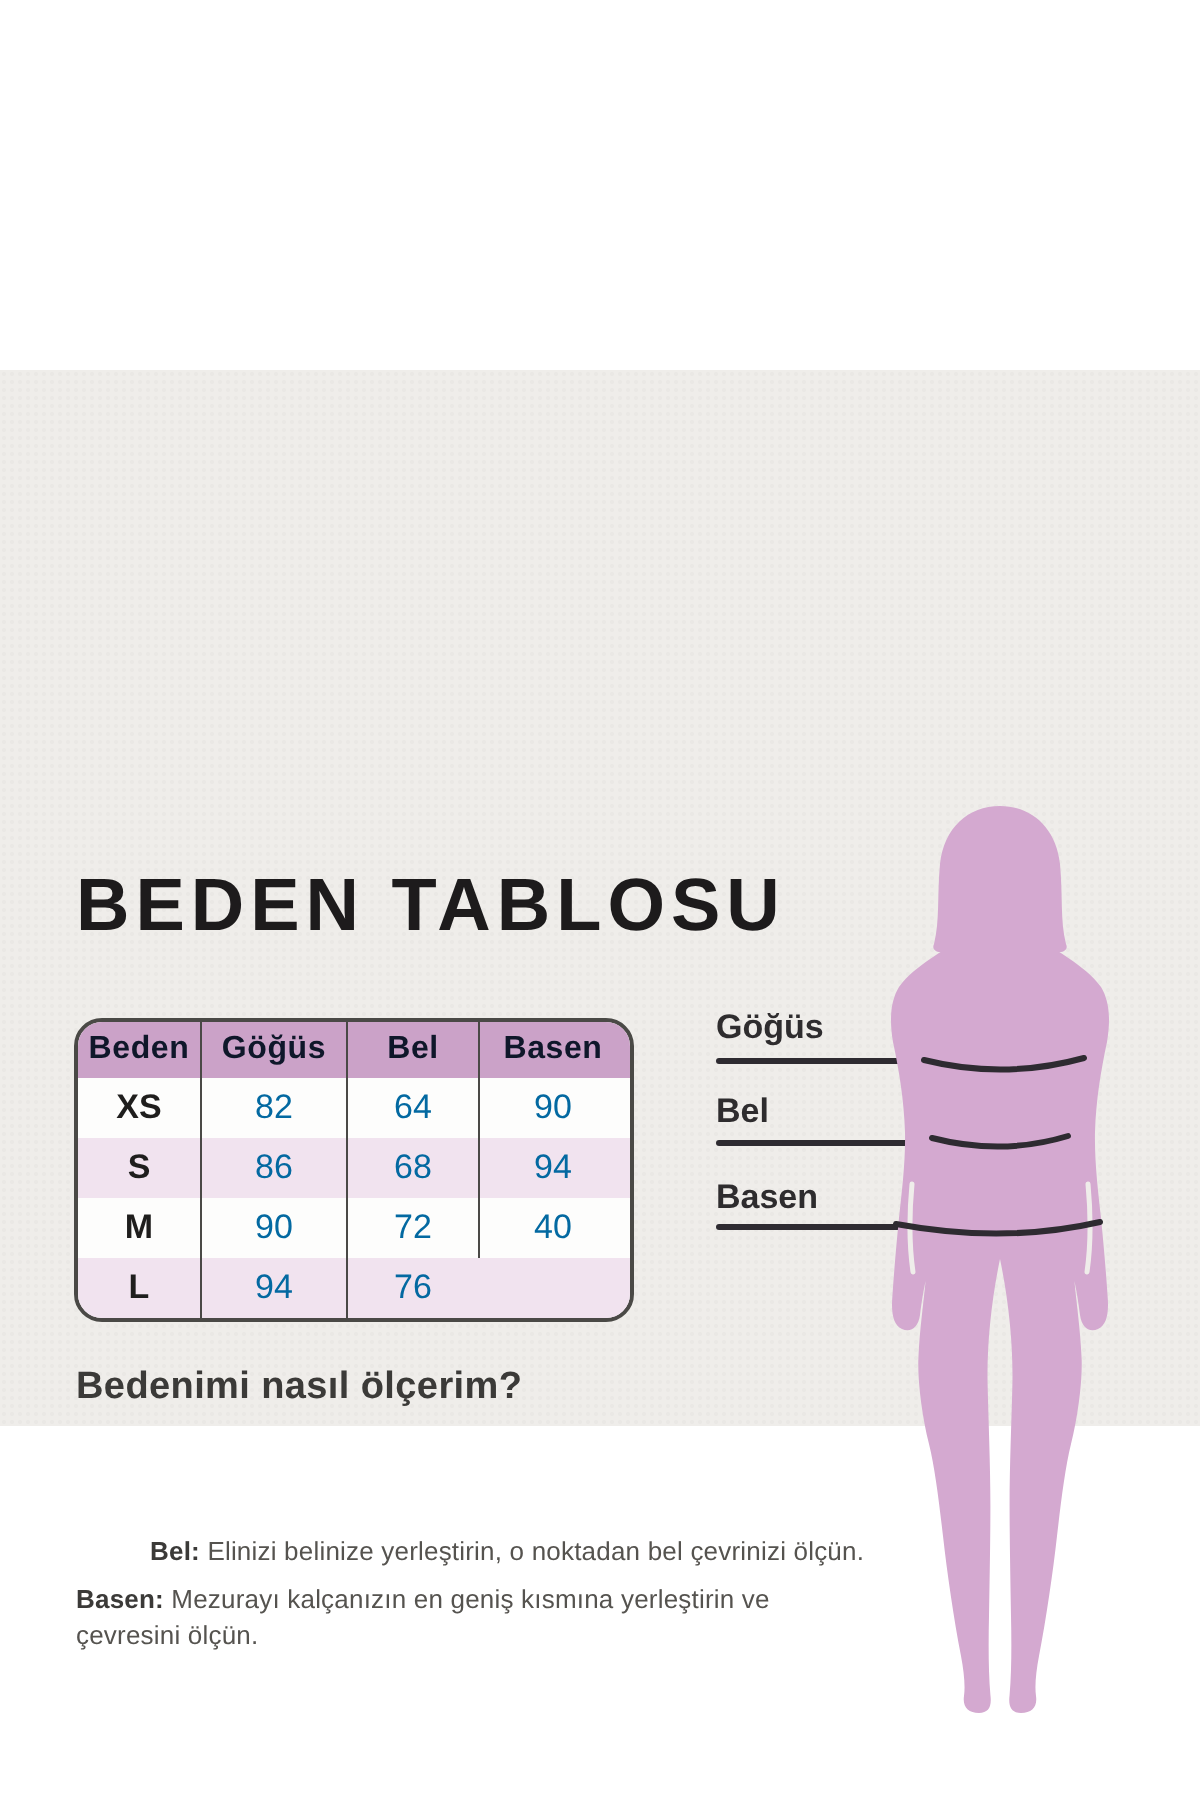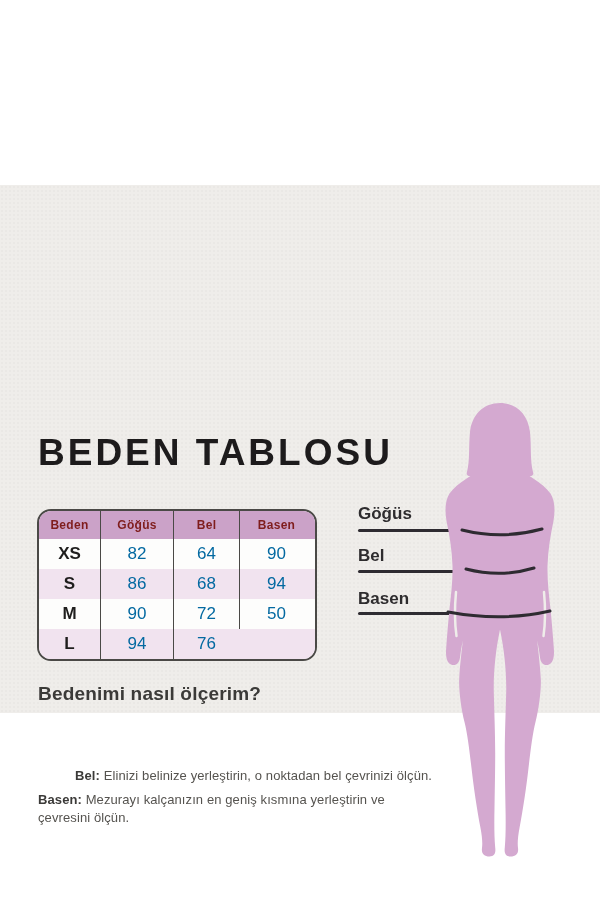--- a/index.html
+++ b/index.html
@@ -26,21 +26,21 @@
   .trow{display:grid;grid-template-columns:61px 73px 66px 74px;width:100%;}
   .trow.head{height:28px;background:#cba2c8;}
   .trow.body{height:30px;}
   .trow.stripe{background:#f1e3ef;}
   .trow.plain{background:#fdfdfc;border-radius:12px;}
   .tcell{
     display:flex;align-items:center;justify-content:center;
     font-size:17px;color:#0369a1;box-sizing:border-box;
   }
   .trow .tcell + .tcell{border-left:1.5px solid #4a4946;}
-  .trow.head .tcell{font-size:12px;font-weight:bold;color:#7f1d1d;letter-spacing:0.3px;}
+  .trow.head .tcell{font-size:16px;font-weight:bold;color:#0f172a;letter-spacing:0.3px;}
   .tcell.size{font-weight:bold;color:#1f1e1d;}
   
   .mlabel{
     position:absolute;left:358px;margin:0;
     font-size:17px;font-weight:bold;color:#2e2c2e;line-height:1.2;
   }
   .mline{position:absolute;left:358px;height:2.5px;background:#2e2b31;border-radius:2px;}
   
   .figure-svg{position:absolute;left:400px;top:185px;width:200px;height:530px;}
   
@@ -81,21 +81,21 @@
       <div class="trow body stripe">
         <div class="tcell size">S</div>
         <div class="tcell">86</div>
         <div class="tcell">68</div>
         <div class="tcell">94</div>
       </div>
       <div class="trow body plain">
         <div class="tcell size">M</div>
         <div class="tcell">90</div>
         <div class="tcell">72</div>
-        <div class="tcell">50</div>
+        <div class="tcell">40</div>
       </div>
       <div class="trow body stripe">
         <div class="tcell size">L</div>
         <div class="tcell">94</div>
         <div class="tcell">76</div>
       </div>
     </div>
 
     <p class="mlabel" style="top:319px">Göğüs</p>
     <div class="mline" style="top:344px;width:106px"></div>

